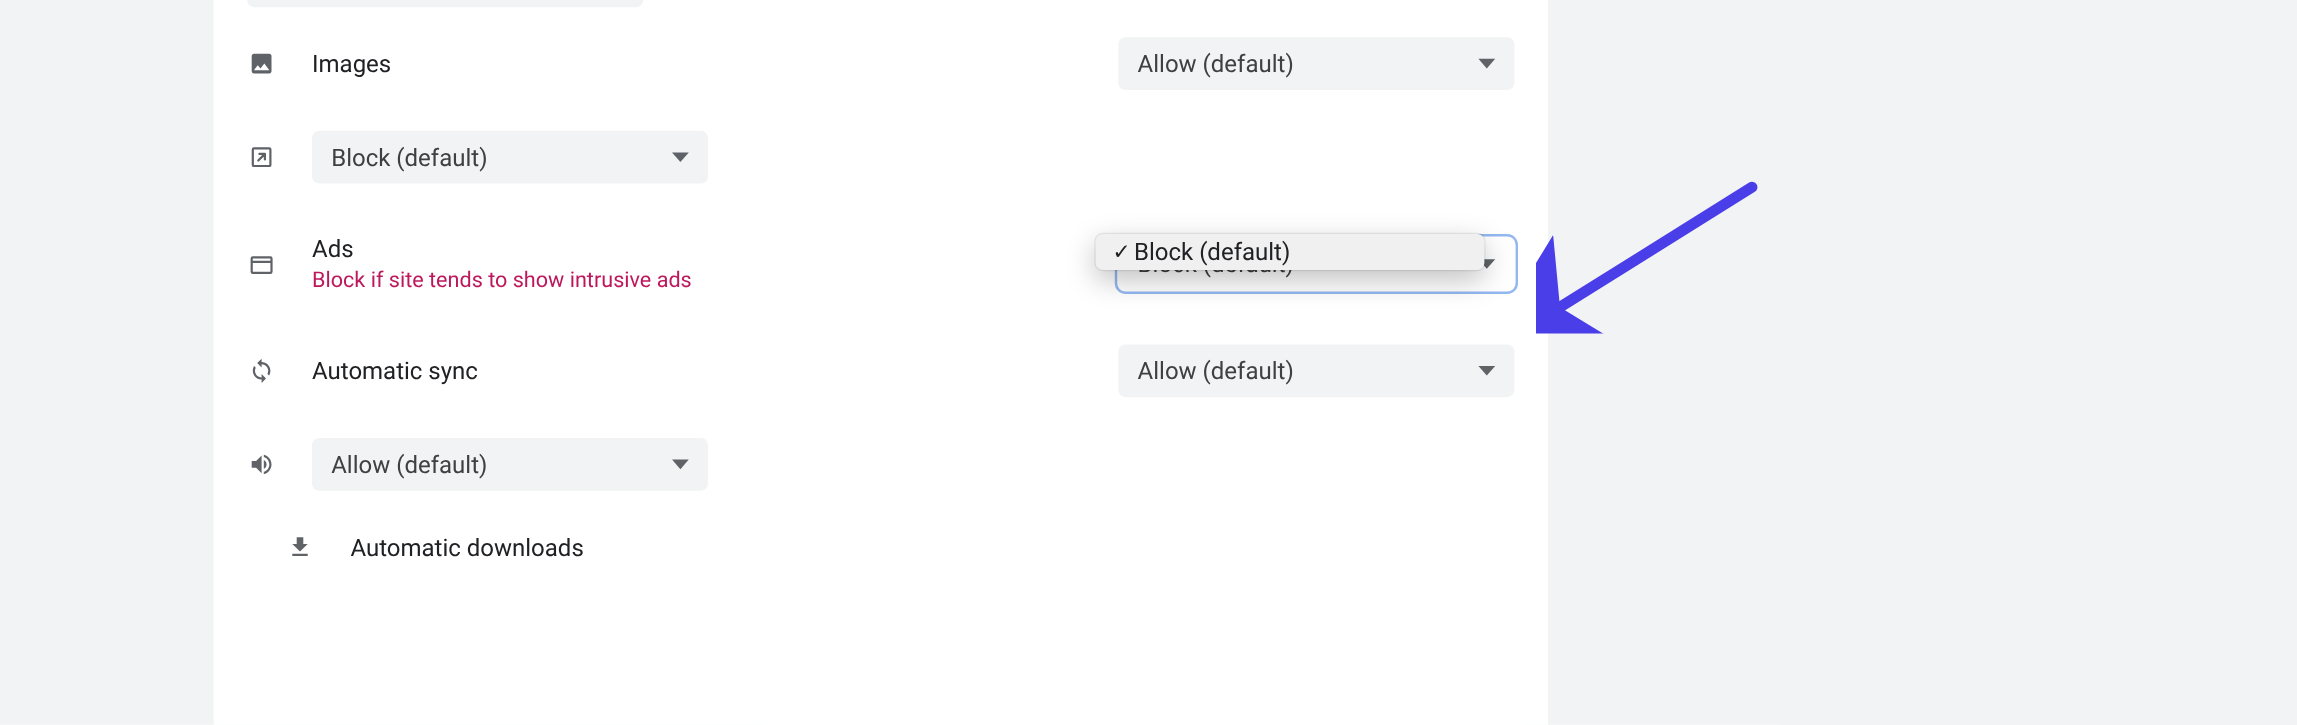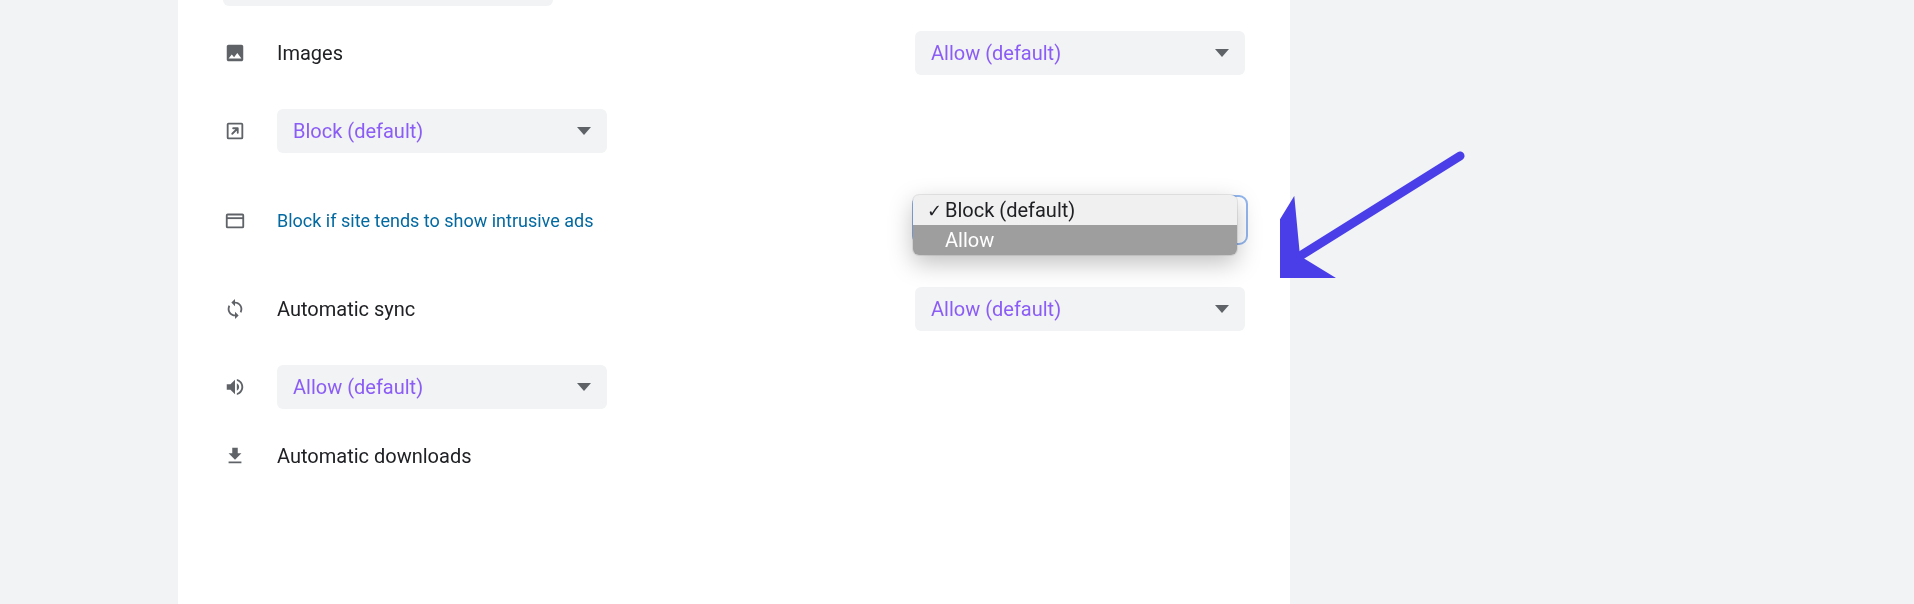--- a/index.html
+++ b/index.html
@@ -17,21 +17,21 @@
     left: 178px;
     top: -20px;
     width: 1112px;
     min-height: 640px;
     border-radius: 0;
     padding-top: 0;
   }
   .row {
     display: flex;
     align-items: center;
-    padding: 0 45px;
+    padding: 0 28px;
     height: 78px;
     position: relative;
   }
   .row.tall { height: 100px; }
   .icon-wrap {
     width: 24px;
     height: 24px;
     margin-right: 30px;
     display: flex;
     align-items: center;
@@ -45,35 +45,35 @@
     flex-direction: column;
     justify-content: center;
   }
   .label {
     font-size: 20px;
     color: #202124;
     line-height: 26px;
   }
   .sublabel {
     font-size: 18px;
-    color: #0369a1;
+    color: #be185d;
     line-height: 24px;
     margin-top: 2px;
   }
   .select {
     width: 330px;
     height: 44px;
     background: #f1f3f4;
     border-radius: 6px;
     display: flex;
     align-items: center;
     justify-content: space-between;
     padding: 0 16px;
     font-size: 20px;
-    color: #8b5cf6;
+    color: #404040;
     cursor: pointer;
     position: relative;
   }
   .select.focus {
     outline: 2px solid #93b7f0;
     outline-offset: 1px;
     background: #ffffff;
   }
   .chev {
     width: 0; height: 0;
@@ -159,36 +159,33 @@
   </div>
 
   <div class="row tall" style="position:relative;">
     <div class="icon-wrap">
       <svg width="22" height="22" viewBox="0 0 24 24" fill="none" stroke="#5f6368" stroke-width="2">
           <rect x="3" y="6" width="18" height="14" rx="1"></rect>
           <line x1="3" y1="10" x2="21" y2="10"></line>
         </svg>
     </div>
     <div class="label-wrap">
+      <span class="label">Ads</span>
       <span class="sublabel">Block if site tends to show intrusive ads</span>
     </div>
     <div class="select focus">
       <span>Block (default)</span>
       <span class="chev"></span>
     </div>
 
     <div class="dropdown" style="left:735px; top:25px;">
       <div class="opt">
         <span class="check">✓</span>
         <span>Block (default)</span>
       </div>
-      <div class="opt highlight">
-        <span class="check"></span>
-        <span>Allow</span>
-      </div>
     </div>
   </div>
 
   <div class="row">
     <div class="icon-wrap">
       <svg width="22" height="22" viewBox="0 0 24 24" fill="#5f6368">
           <path d="M12 4V1L8 5l4 4V6c3.31 0 6 2.69 6 6 0 1.01-.25 1.97-.7 2.8l1.46 1.46C19.54 15.03 20 13.57 20 12c0-4.42-3.58-8-8-8zm0 14c-3.31 0-6-2.69-6-6 0-1.01.25-1.97.7-2.8L5.24 7.74C4.46 8.97 4 10.43 4 12c0 4.42 3.58 8 8 8v3l4-4-4-4v3z"></path>
         </svg>
     </div>
     <div class="label-wrap">
@@ -205,21 +202,21 @@
       <svg width="22" height="22" viewBox="0 0 24 24" fill="#5f6368">
           <path d="M3 9v6h4l5 5V4L7 9H3zm13.5 3c0-1.77-1.02-3.29-2.5-4.03v8.05c1.48-.73 2.5-2.25 2.5-4.02zM14 3.23v2.06c2.89.86 5 3.54 5 6.71s-2.11 5.85-5 6.71v2.06c4.01-.91 7-4.49 7-8.77s-2.99-7.86-7-8.77z"></path>
         </svg>
     </div>
     <div class="select">
       <span>Allow (default)</span>
       <span class="chev"></span>
     </div>
   </div>
 
-  <div class="row" style="height:60px; overflow:hidden;">
+  <div class="row" style="height:60px; overflow:hidden;margin-left:32px;">
     <div class="icon-wrap">
       <svg width="22" height="22" viewBox="0 0 24 24" fill="#5f6368">
           <path d="M19 9h-4V3H9v6H5l7 7 7-7zM5 18v2h14v-2H5z"></path>
         </svg>
     </div>
     <div class="label-wrap">
       <span class="label">Automatic downloads</span>
     </div>
   </div>
 

